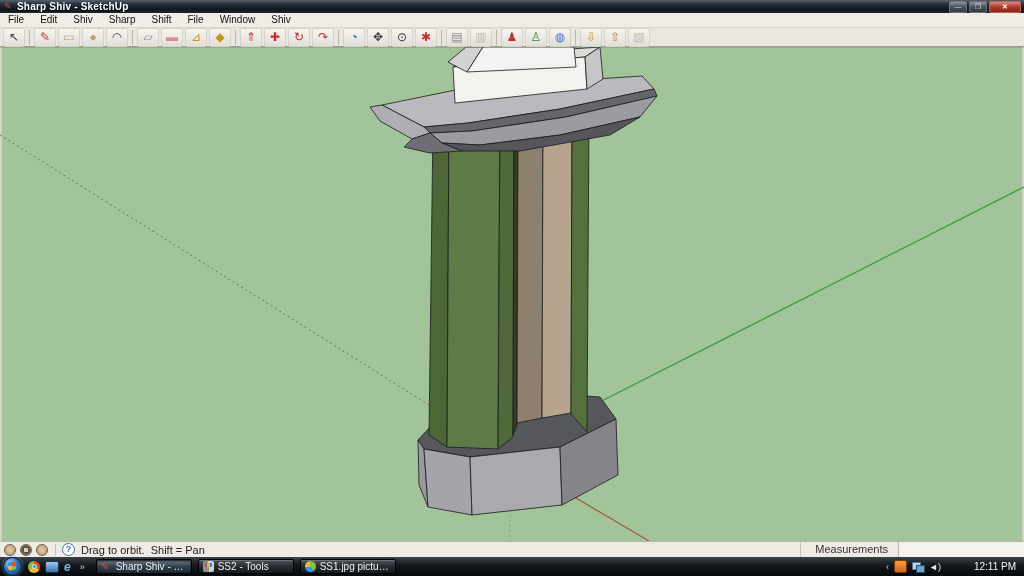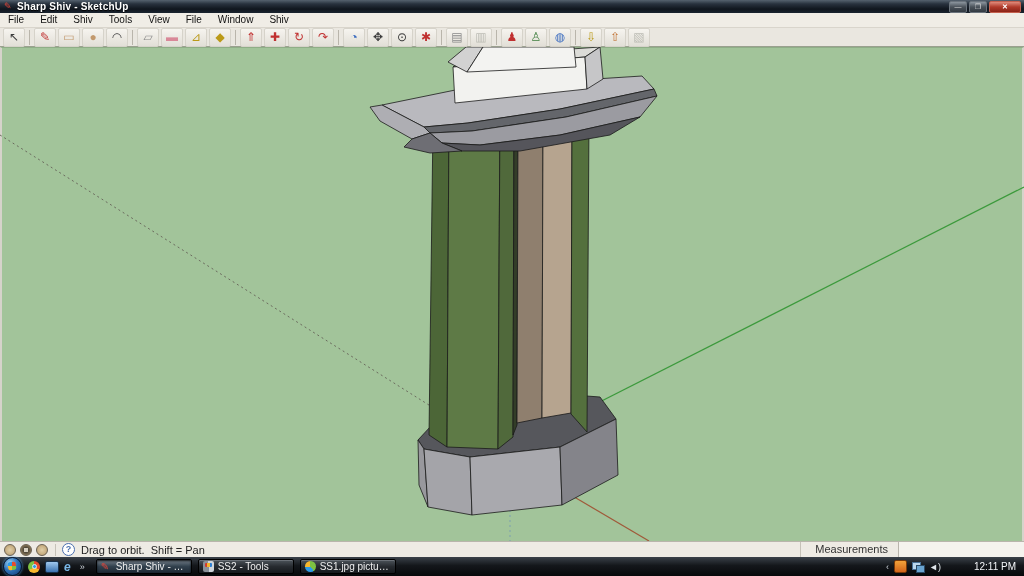--- a/index.html
+++ b/index.html
@@ -101,22 +101,22 @@
     <span class="winbtn min">—</span>
     <span class="winbtn max">❐</span>
     <span class="winbtn close">✕</span>
   </span>
 </div>
 
 <div class="menubar">
   <span class="menuitem">File</span>
   <span class="menuitem">Edit</span>
   <span class="menuitem">Shiv</span>
-  <span class="menuitem">Tools</span>
-  <span class="menuitem">View</span>
+  <span class="menuitem">Sharp</span>
+  <span class="menuitem">Shift</span>
   <span class="menuitem">File</span>
   <span class="menuitem">Window</span>
   <span class="menuitem">Shiv</span>
 </div>
 
 <div class="toolbar">
   <span class="tbtn">
       <span class="tglyph c-dark">↖</span>
     </span>
   <span class="tsep"></span>

